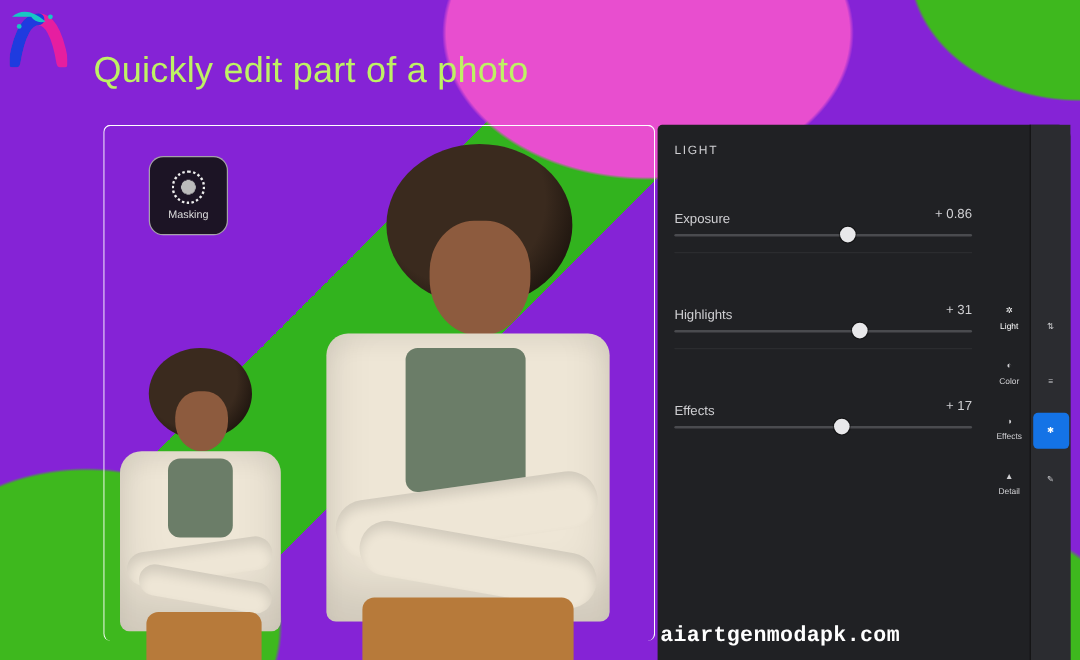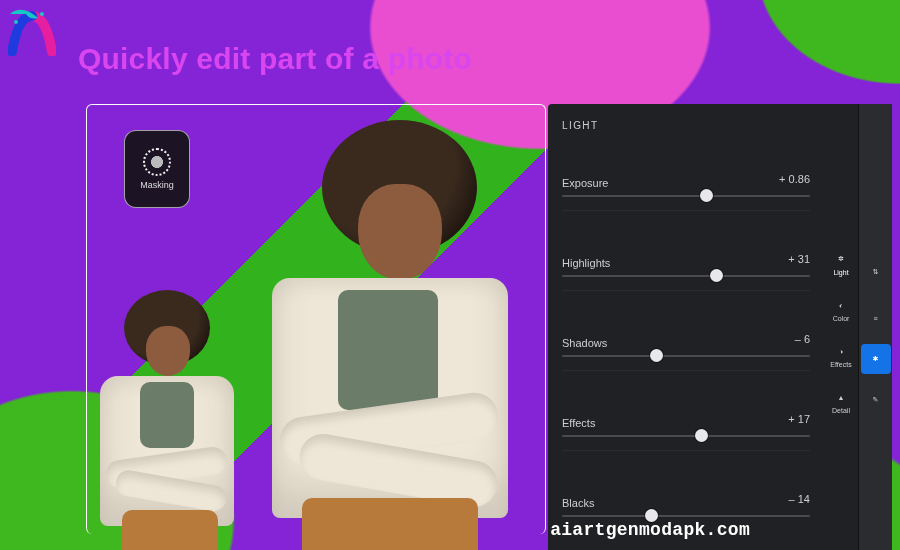--- a/index.html
+++ b/index.html
@@ -17,29 +17,29 @@
         radial-gradient(ellipse 280px 220px at 100% -5%, #3eb81e 0 50%, transparent 51%),
         linear-gradient(135deg, #8523d6 0 35%, #32b31e 35% 48%, #8523d6 48% 100%);
     }
     .logo {
       position: absolute; top: 8px; left: 8px; width: 48px; height: 48px;
       z-index: 20;
     }
     .logo svg { width: 100%; height: 100%; }
     .headline {
       position: absolute; top: 42px; left: 78px; z-index: 20;
-      color: #d946ef; font-size: 30px; font-weight: 700; letter-spacing: .2px;
+      color: #bef264; font-size: 30px; font-weight: 400; letter-spacing: .2px;
     }
     .frame {
       position: absolute; top: 104px; left: 86px; width: 460px; height: 430px;
       border: 1.5px solid #fff; border-radius: 6px; z-index: 10;
       border-bottom: none;
     }
     .masking-btn {
-      position: absolute; top: 130px; left: 124px; width: 66px; height: 78px;
+      position: absolute; top: 130px; left: 124px; width: 66px; height: 66px;
       border-radius: 12px; background: rgba(20,20,22,.92);
       display: flex; flex-direction: column; align-items: center; justify-content: center;
       z-index: 30; border: 1px solid rgba(255,255,255,.6); cursor: pointer;
     }
     .masking-btn .icon {
       width: 28px; height: 28px; border-radius: 50%;
       border: 2px dotted #eee; margin-bottom: 4px;
       background: radial-gradient(circle at 50% 50%, #bbb 0 35%, transparent 36%);
     }
     .masking-btn .label { color: #ddd; font-size: 9px; }
@@ -178,23 +178,21 @@
     <div class="arm-cross arm2"></div>
   <div class="pants"></div>
 </div>
 
 <div class="panel">
   <div class="panel-sliders">
     <div class="panel-title">LIGHT</div>
     <div id="sliders">
         <div class="slider-row"><span class="slider-label">Exposure</span><span class="slider-val">+ 0.86</span><div class="track"></div><div class="thumb" style="left:58%"></div></div>
         <div class="slider-row"><span class="slider-label">Highlights</span><span class="slider-val">+ 31</span><div class="track"></div><div class="thumb" style="left:62%"></div></div>
-        <div class="slider-row"><span class="slider-label">Shadows</span><span class="slider-val">– 6</span><div class="track"></div><div class="thumb" style="left:38%"></div></div>
         <div class="slider-row"><span class="slider-label">Effects</span><span class="slider-val">+ 17</span><div class="track"></div><div class="thumb" style="left:56%"></div></div>
-        <div class="slider-row"><span class="slider-label">Blacks</span><span class="slider-val">– 14</span><div class="track"></div><div class="thumb" style="left:36%"></div></div>
       </div>
   </div>
   <div class="toolcol" id="tc1">
       <div class="tbtn active">
         <span class="ticon">✲</span>
         <span>Light</span>
       </div>
       <div class="tbtn">
         <span class="ticon">◐</span>
         <span>Color</span>

